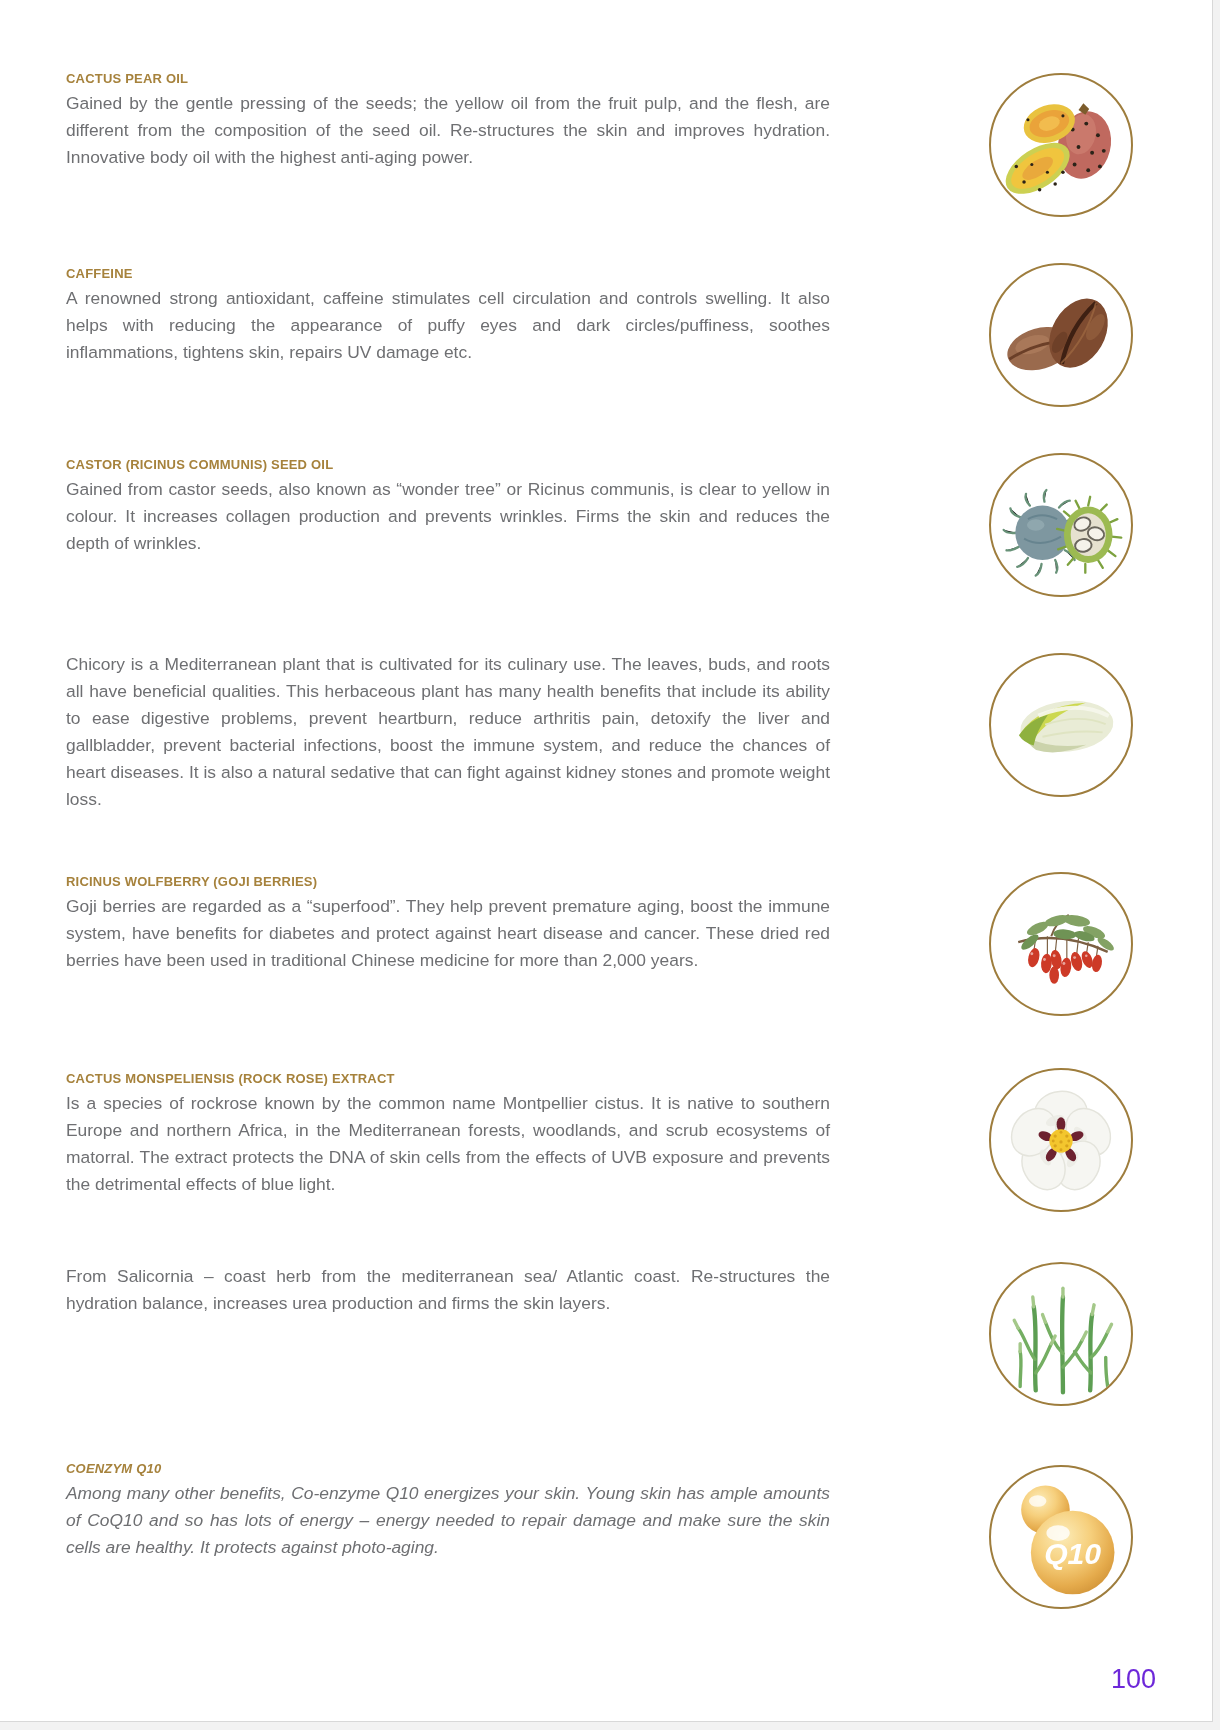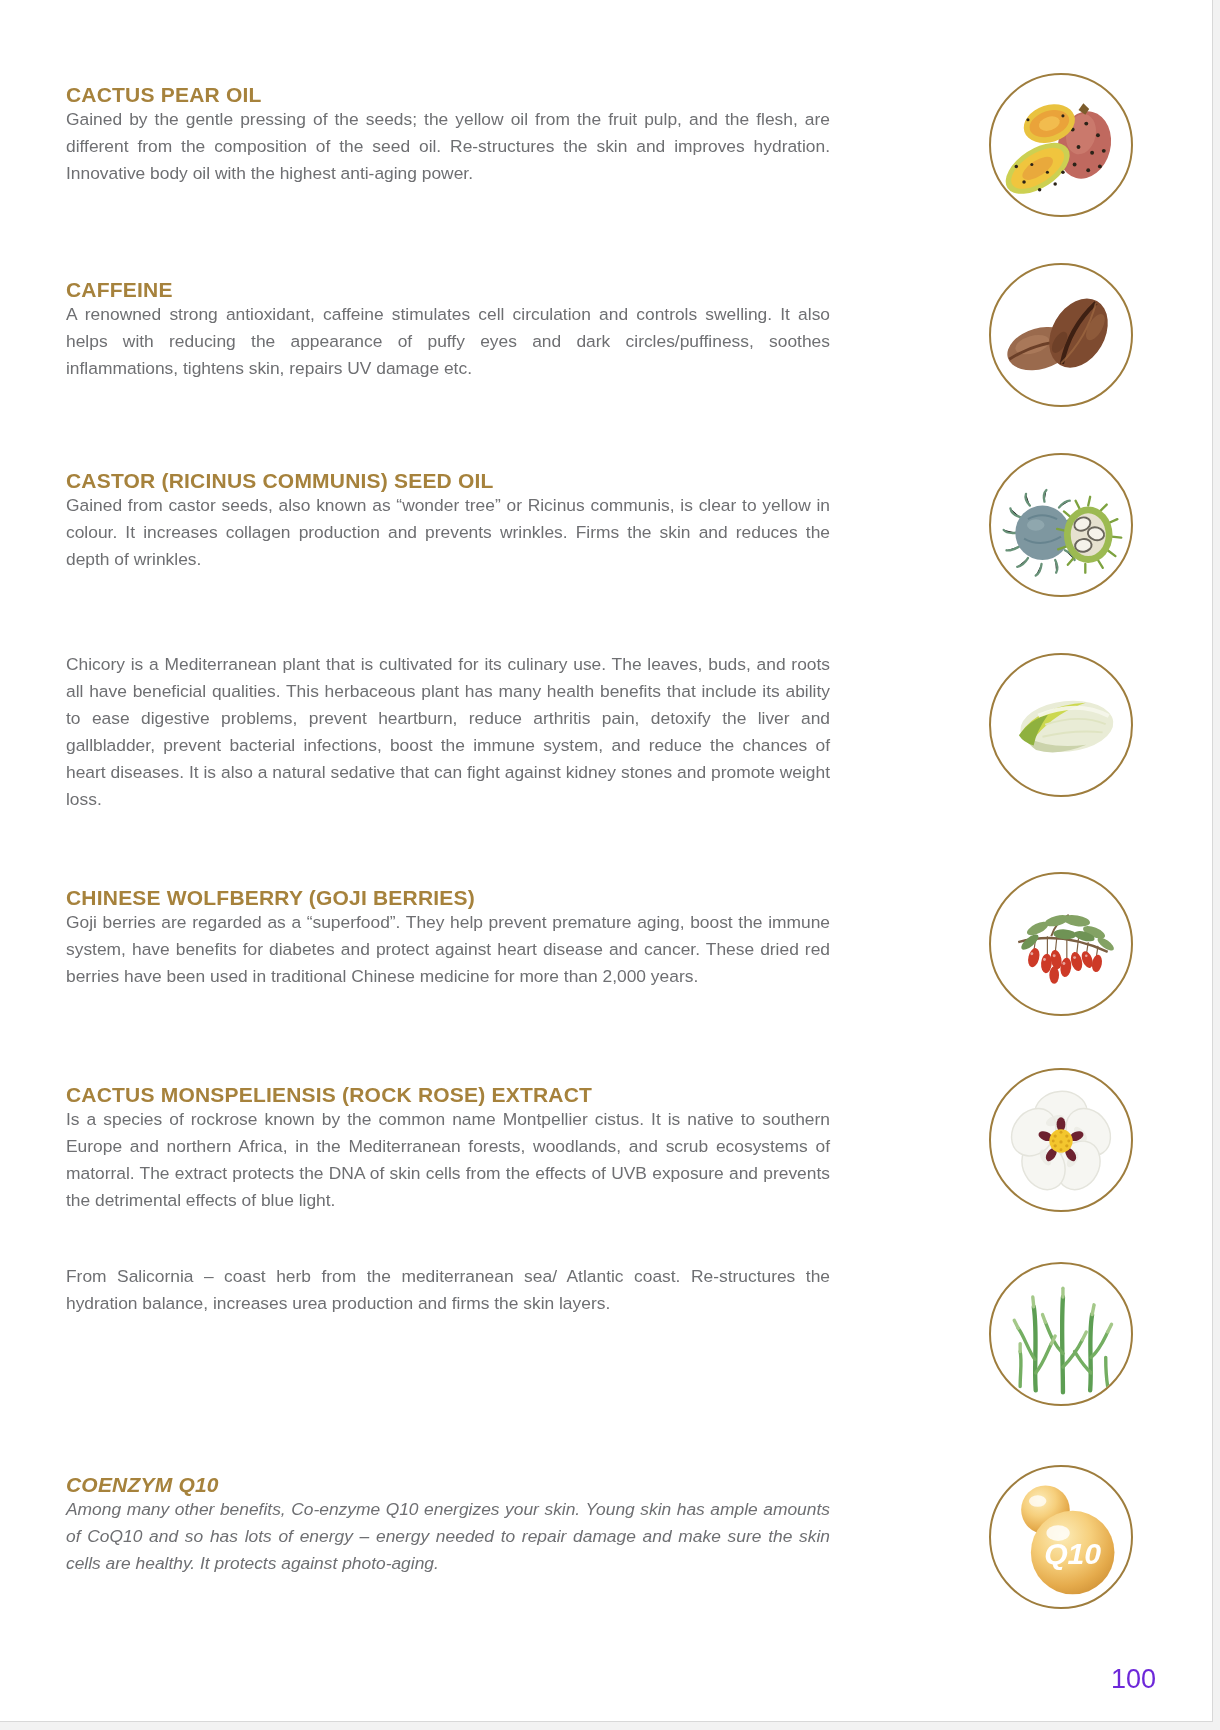--- a/index.html
+++ b/index.html
@@ -6,23 +6,22 @@
   html,body { width:1220px; height:1730px; background:#f2f2f2; font-family:"Liberation Sans", sans-serif; }
   .page-sheet {
     position:absolute; left:0; top:0; width:1213px; height:1722px;
     background:#ffffff;
     border-right:1px solid #d8d8d8;
     border-bottom:1px solid #d8d8d8;
     overflow:hidden;
   }
   .section { position:absolute; left:66px; width:1092px; }
   .section-heading {
-    font-size:21px; line-height:23px; font-weight:700; letter-spacing:0.2px;
+    font-size:13px; line-height:23px; font-weight:700; letter-spacing:0.2px;
     color:#a6823c;
-    margin-top:16px;
   }
   .section-body {
     margin-top:0; width:764px;
     font-size:17.4px; line-height:27px; color:#6e6f72;
     text-align:justify;
   }
   .circle {
     position:absolute; left:923px; width:144px; height:144px;
     border:2px solid #9e7d3d; border-radius:50%;
     background:#ffffff; overflow:hidden;
@@ -173,21 +172,21 @@
           <path d="M28 78 Q42 62 60 60 Q46 76 42 90 Q32 86 28 78 Z" fill="#8fb13e"></path>
           <path d="M50 60 Q92 48 122 68" stroke="#f6f7ec" stroke-width="4" fill="none" opacity="0.9"></path>
           <path d="M56 70 Q92 62 118 76" stroke="#dfe4c2" stroke-width="2" fill="none"></path>
           <path d="M52 82 Q86 78 114 84" stroke="#dfe4c2" stroke-width="2" fill="none"></path>
         </g>
       </svg>
     </div>
   </div>
 
   <div class="section" id="sec4">
-    <div class="section-heading">CHINESE WOLFBERRY (GOJI BERRIES)</div>
+    <div class="section-heading">RICINUS WOLFBERRY (GOJI BERRIES)</div>
     <div class="section-body">Goji berries are regarded as a “superfood”. They help prevent premature aging, boost the immune system, have benefits for diabetes and protect against heart disease and cancer. These dried red berries have been used in traditional Chinese medicine for more than 2,000 years.</div>
     <div class="circle">
       <svg viewBox="0 0 144 144">
         <path d="M28 70 Q72 58 120 80" stroke="#7b5f42" stroke-width="2.5" fill="none"></path>
         <path d="M62 64 Q66 50 80 42" stroke="#7b5f42" stroke-width="2" fill="none"></path>
         <g stroke="#7b5f42" stroke-width="1.2">
           <path d="M46 66 l-2 14"></path>
             <path d="M58 64 l0 22"></path>
             <path d="M68 62 l-2 20"></path>
           <path d="M78 64 l0 26"></path>

